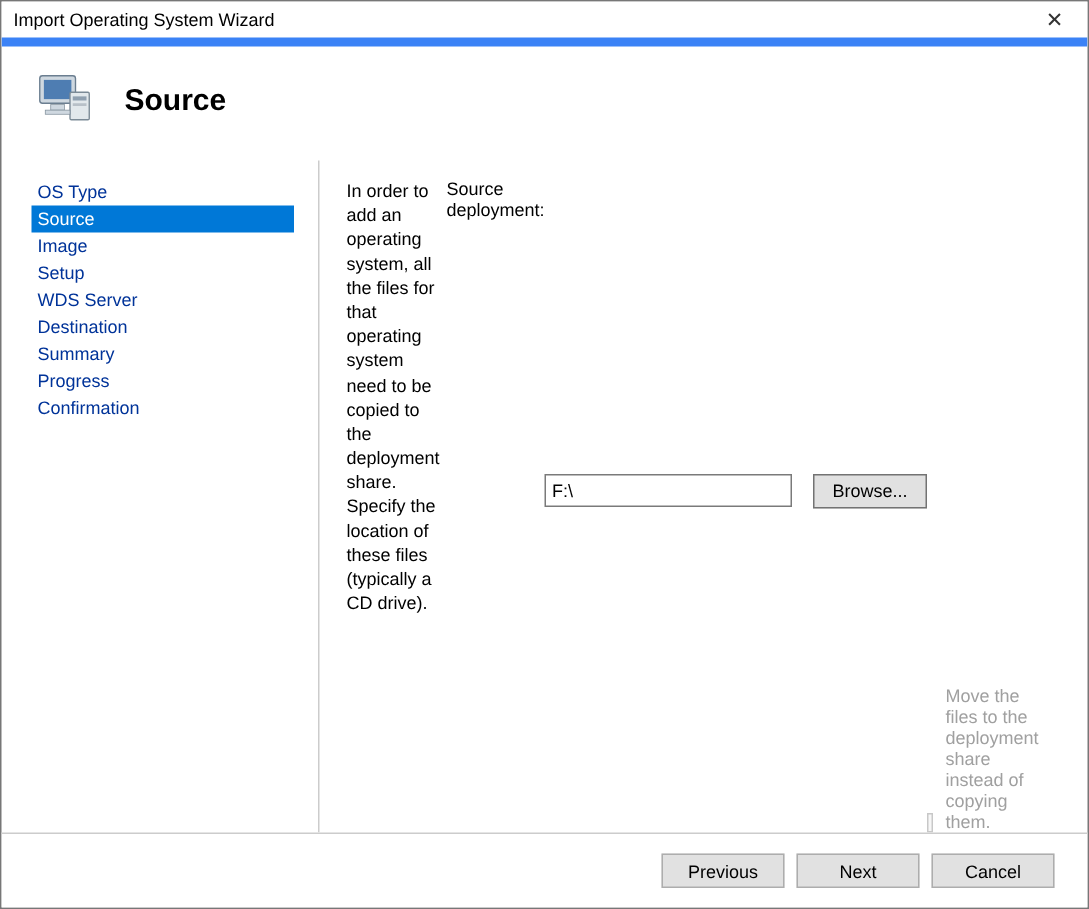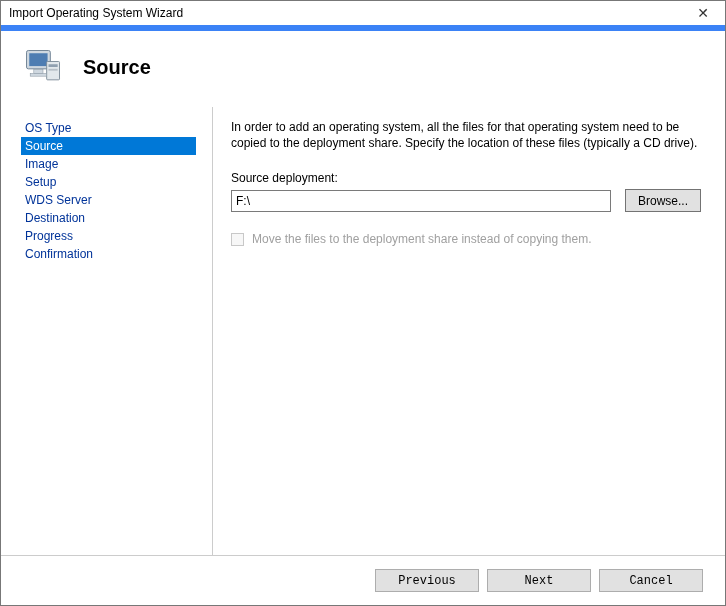--- a/index.html
+++ b/index.html
@@ -71,21 +71,21 @@
     }
     .sidebar .step.active {
       background: #0078d7;
       color: #fff;
     }
     .main {
       flex: 1;
       border-left: 1px solid #ccc;
       padding: 12px 4px 0 18px;
       display: flex;
-      flex-direction: column;
+      flex-direction: row;
     }
     .instructions {
       font-size: 12px;
       color: #000;
       line-height: 1.35;
       margin-bottom: 20px;
     }
     .field-label {
       font-size: 12px;
       color: #000;
@@ -110,45 +110,45 @@
       width: 76px;
       height: 23px;
       border: 1px solid #737373;
       background: #e1e1e1;
       font-size: 12px;
       font-family: inherit;
       cursor: pointer;
     }
     .checkbox-row {
       display: flex;
-      align-items: center;
+      align-items: flex-end;
       gap: 8px;
       color: #a0a0a0;
     }
     .checkbox-row .cbox {
       width: 13px;
       height: 13px;
       border: 1px solid #c8c8c8;
       background: #f7f7f7;
     }
     .footer {
       border-top: 1px solid #ccc;
       padding: 13px 22px;
       display: flex;
       justify-content: flex-end;
       gap: 8px;
       background: #fff;
     }
     .footer button {
-      width: 104px;
+      width: 82px;
       height: 23px;
       border: 1px solid #adadad;
       background: #e1e1e1;
       font-size: 12px;
-      font-family: Liberation Mono, monospace;
+      font-family: Liberation Sans, sans-serif;
       cursor: pointer;
     }
   </style>
 </head>
 <body>
 
 <div class="titlebar">
   <span class="title">Import Operating System Wizard</span>
   <span class="close">✕</span>
 </div>
@@ -169,20 +169,21 @@
 </div>
 
 <div class="body">
   <div class="sidebar">
     <div class="step">OS Type</div>
     <div class="step active">Source</div>
     <div class="step">Image</div>
     <div class="step">Setup</div>
     <div class="step">WDS Server</div>
     <div class="step">Destination</div>
+    <div class="step">Summary</div>
     <div class="step">Progress</div>
     <div class="step">Confirmation</div>
   </div>
 
   <div class="main">
     <div class="instructions">In order to add an operating system, all the files for that operating system need to be copied to the deployment share.  Specify the location of these files (typically a CD drive).</div>
 
     <div class="field-label">Source deployment:</div>
     <div class="field-row">
       <input type="text" value="F:\" style="">

